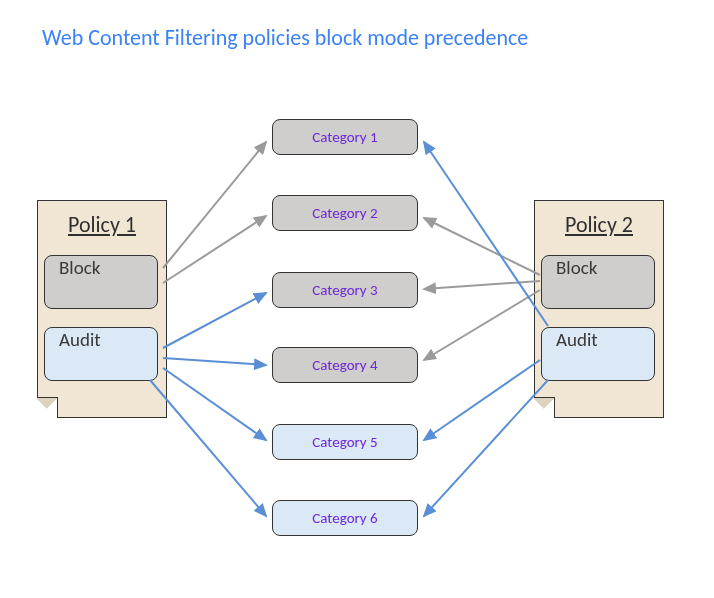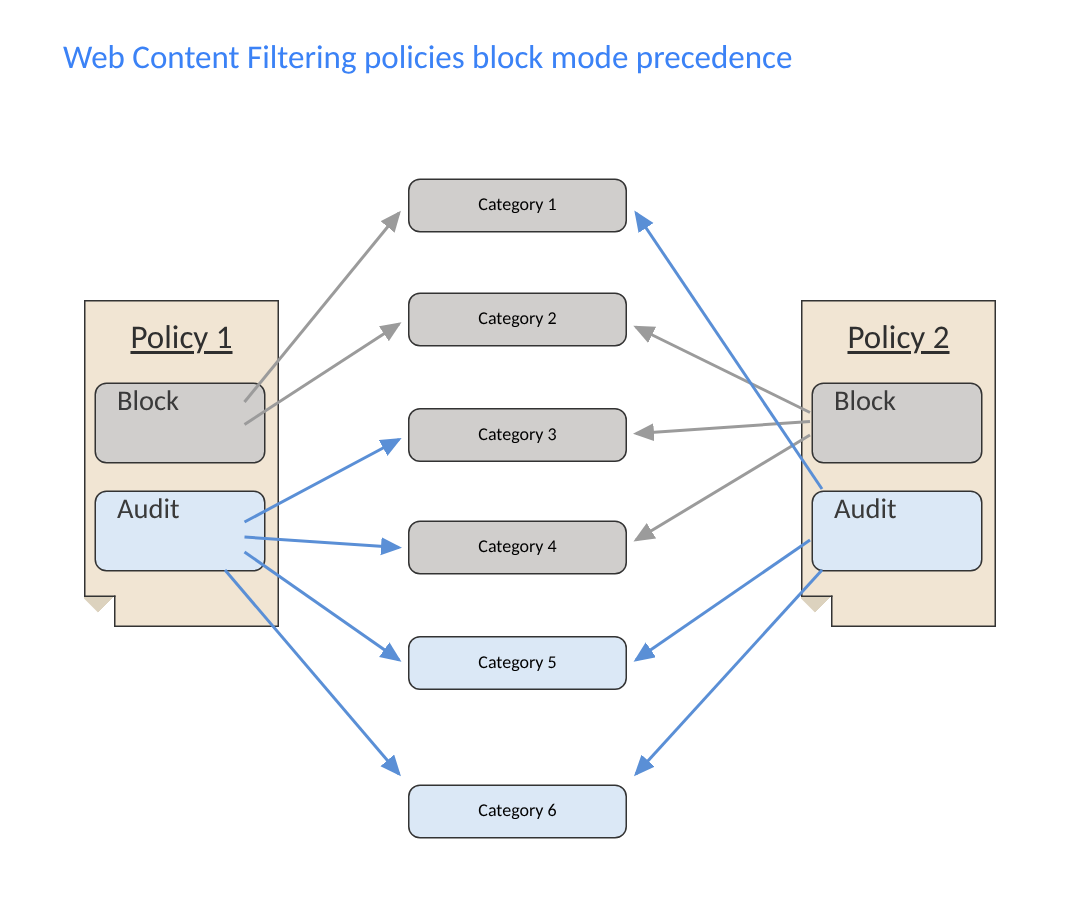--- a/index.html
+++ b/index.html
@@ -71,36 +71,36 @@
     position: absolute;
     left: 272px;
     width: 146px;
     height: 36px;
     border: 1.5px solid #333;
     border-radius: 8px;
     background: #d0cecc;
     display:flex;
     align-items:center;
     justify-content:center;
-    font-size: 12px;
-    color:#000000;
+    font-size: 15px;
+    color:#6d28d9;
     box-sizing:border-box;
   }
   .cat-audit { background:#dbe8f6; }
   svg.arrows {
     position:absolute; left:0; top:0; width:714px; height:598px;
     pointer-events:none;
   }
 </style>
 </head>
 <body>
 
 <div class="title">Web Content Filtering policies block mode precedence</div>
 
-<div class="policy-box" style="left:56px; top:200px;">
+<div class="policy-box" style="left:37px; top:200px;">
   <div class="policy-title">Policy 1</div>
   <div class="mode-box" style="top:54px;">
     <span>Block</span>
   </div>
   <div class="mode-box mode-audit" style="top:126px;">
     <span>Audit</span>
   </div>
   <div class="fold"></div>
 </div>
 
@@ -123,21 +123,21 @@
   </div>
 <div class="cat-box" style="top:272px;">
     <span>Category  3</span>
   </div>
 <div class="cat-box" style="top:347px;">
     <span>Category  4</span>
   </div>
 <div class="cat-box cat-audit" style="top:424px;">
     <span>Category  5</span>
   </div>
-<div class="cat-box cat-audit" style="top:500px;margin-top:23px;">
+<div class="cat-box cat-audit" style="top:500px;">
     <span>Category  6</span>
   </div>
 
 <svg class="arrows">
   <defs>
     <marker id="ah-gray" markerWidth="8" markerHeight="8" refX="6" refY="3" orient="auto">
       <path d="M0,0 L7,3 L0,6 Z" fill="#9b9b9b"></path>
     </marker>
     <marker id="ah-blue" markerWidth="8" markerHeight="8" refX="6" refY="3" orient="auto">
       <path d="M0,0 L7,3 L0,6 Z" fill="#5a8fd6"></path>

